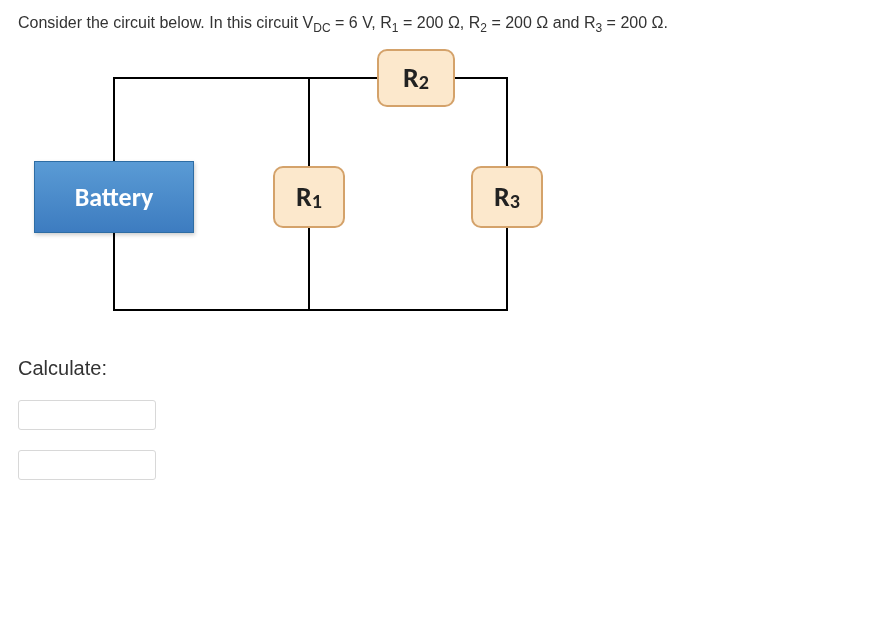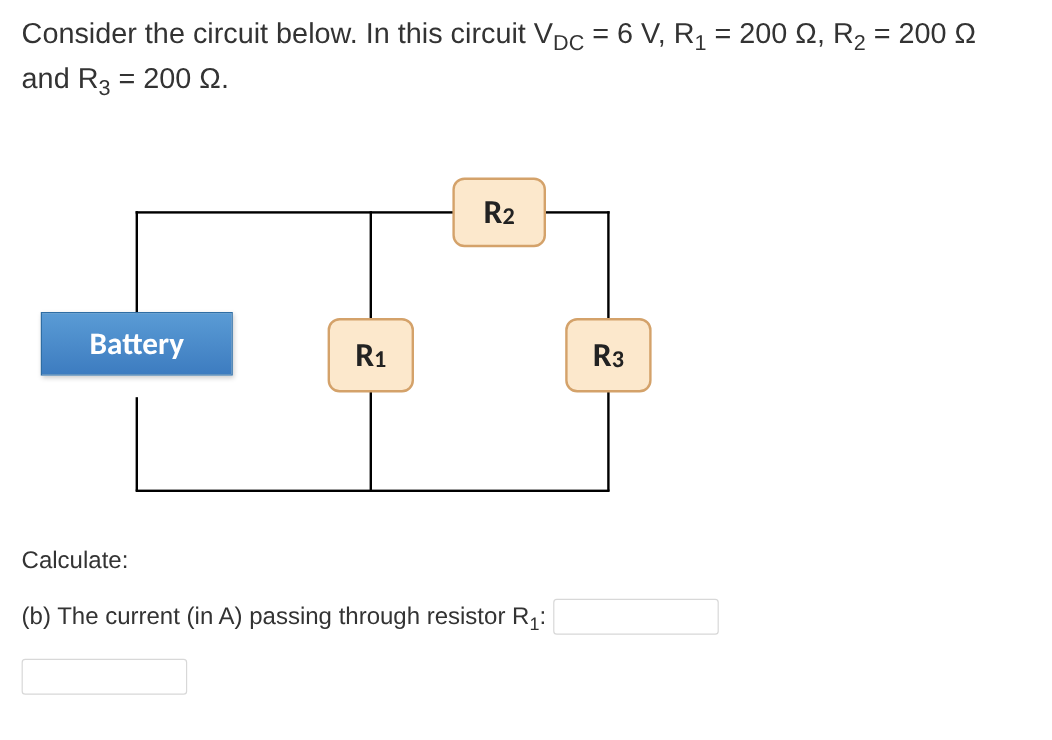--- a/index.html
+++ b/index.html
@@ -5,23 +5,22 @@
     * { box-sizing: border-box; margin: 0; padding: 0; }
     body {
       font-family: Arial, Helvetica, sans-serif;
       font-size: 20px;
       color: #333;
       padding: 12px 18px;
       width: 877px;
       background: #fff;
     }
     .problem-text {
-      font-size: 24px;
+      font-size: 16px;
       line-height: 1.4;
-      margin-bottom: 50px;
     }
     sub { font-size: 0.75em; vertical-align: sub; }
     .circuit {
       position: relative;
       width: 500px;
       height: 290px;
       margin-left: 40px;
       margin-bottom: 30px;
     }
     .wire {
@@ -37,21 +36,21 @@
       justify-content: center;
       font-family: Calibri, Arial, sans-serif;
       font-weight: bold;
     }
     .battery {
       background: linear-gradient(to bottom, #5a9bd5, #3d7cc0);
       border: 1px solid #2e6da4;
       color: #fff;
       font-size: 26px;
       width: 160px;
-      height: 53px;
+      height: 72px;
       box-shadow: 1px 2px 4px rgba(0,0,0,0.2);
     }
     .resistor {
       background: #fce8cc;
       border: 2px solid #d4a26a;
       border-radius: 10px;
       color: #222;
       font-size: 28px;
       width: 72px;
       height: 62px;
@@ -61,21 +60,21 @@
       height: 58px;
     }
     .resistor sub { font-size: 0.72em; position: relative; top: 4px; }
     .questions {
       margin-top: 18px;
     }
     .q-line {
       font-size: 20px;
       margin-bottom: 20px;
       display: flex;
-      align-items: flex-end;
+      align-items: center;
       gap: 6px;
     }
     .answer-input {
       border: 1px solid #d8d8d8;
       border-radius: 3px;
       height: 30px;
       width: 170px;
       padding: 2px 6px;
       font-size: 16px;
       background: #fff;
@@ -125,20 +124,19 @@
   </div>
 </div>
 
 <div class="questions">
   <div class="q-line">
     <span>Calculate:</span>
   </div>
 
 
   <div class="q-line">
-    <span><span>(b) The current (in A) passing through resistor R</span><sub>1</sub><span>:</span></span>
     <input class="answer-input short" type="text" value="" style="">
   </div>
 
   <div class="q-line">
     <input class="answer-input short" type="text" value="" style="">
   </div>
 </div>
 
 </body></html>

